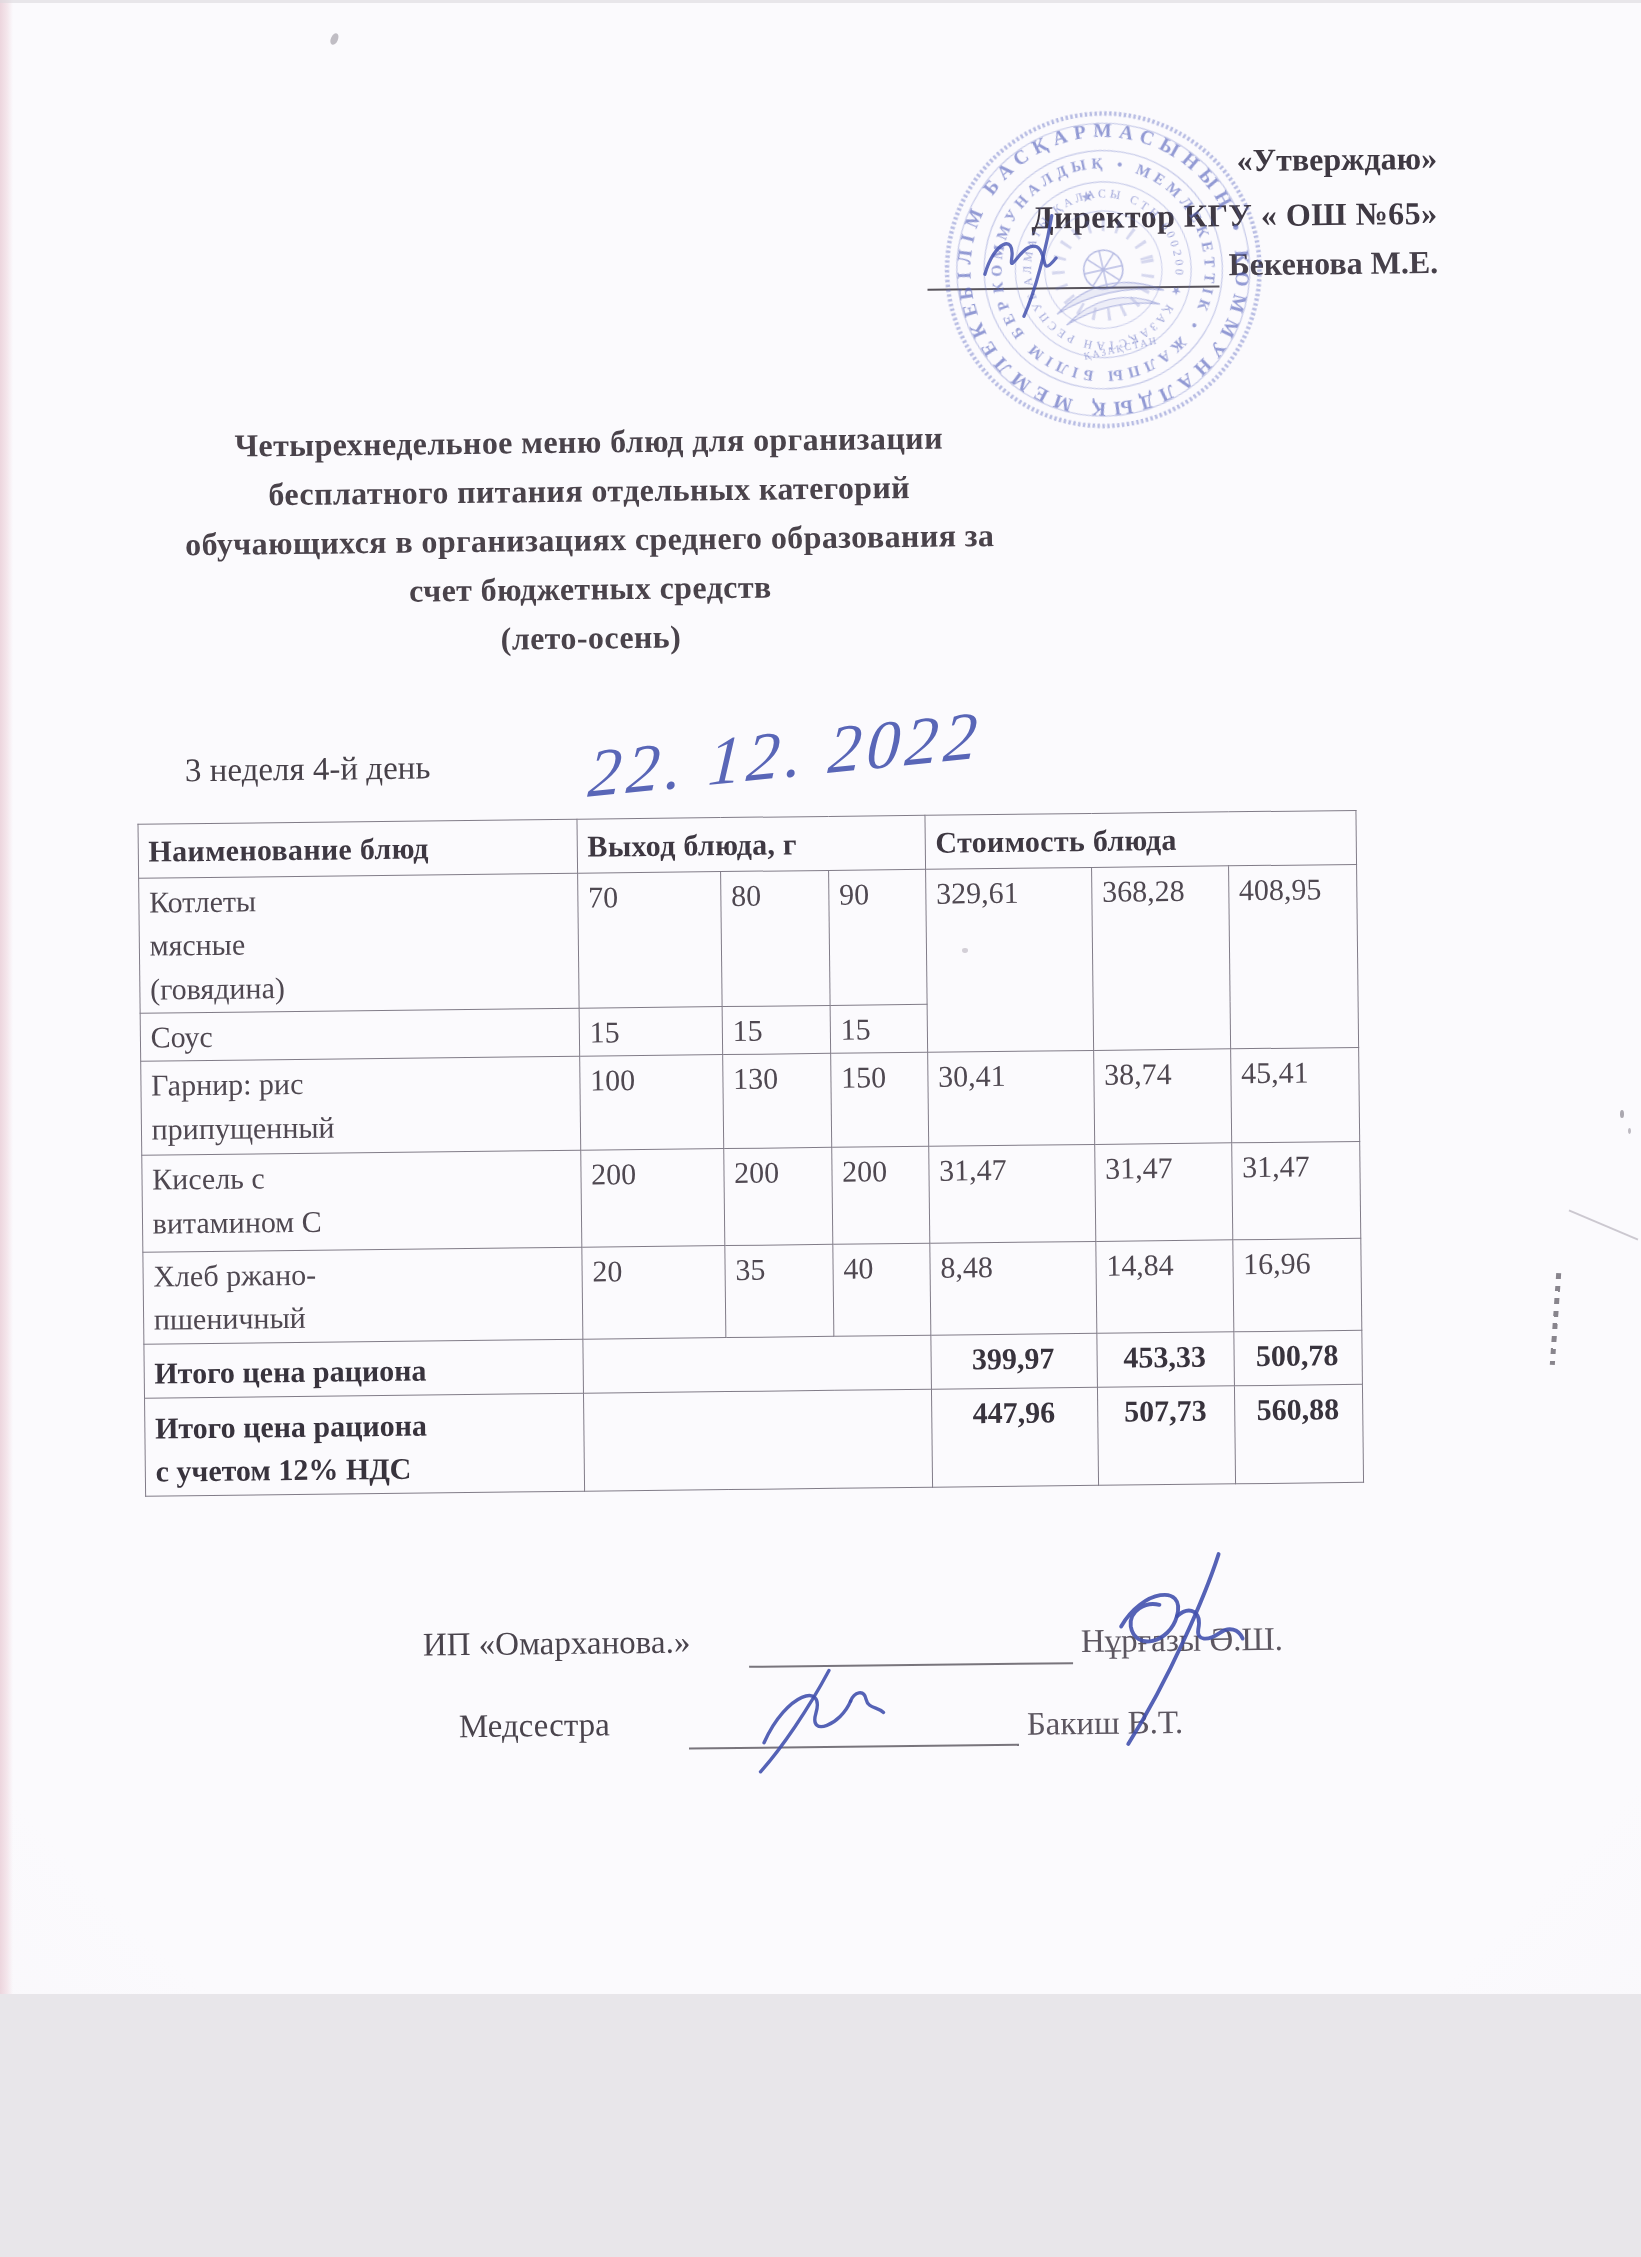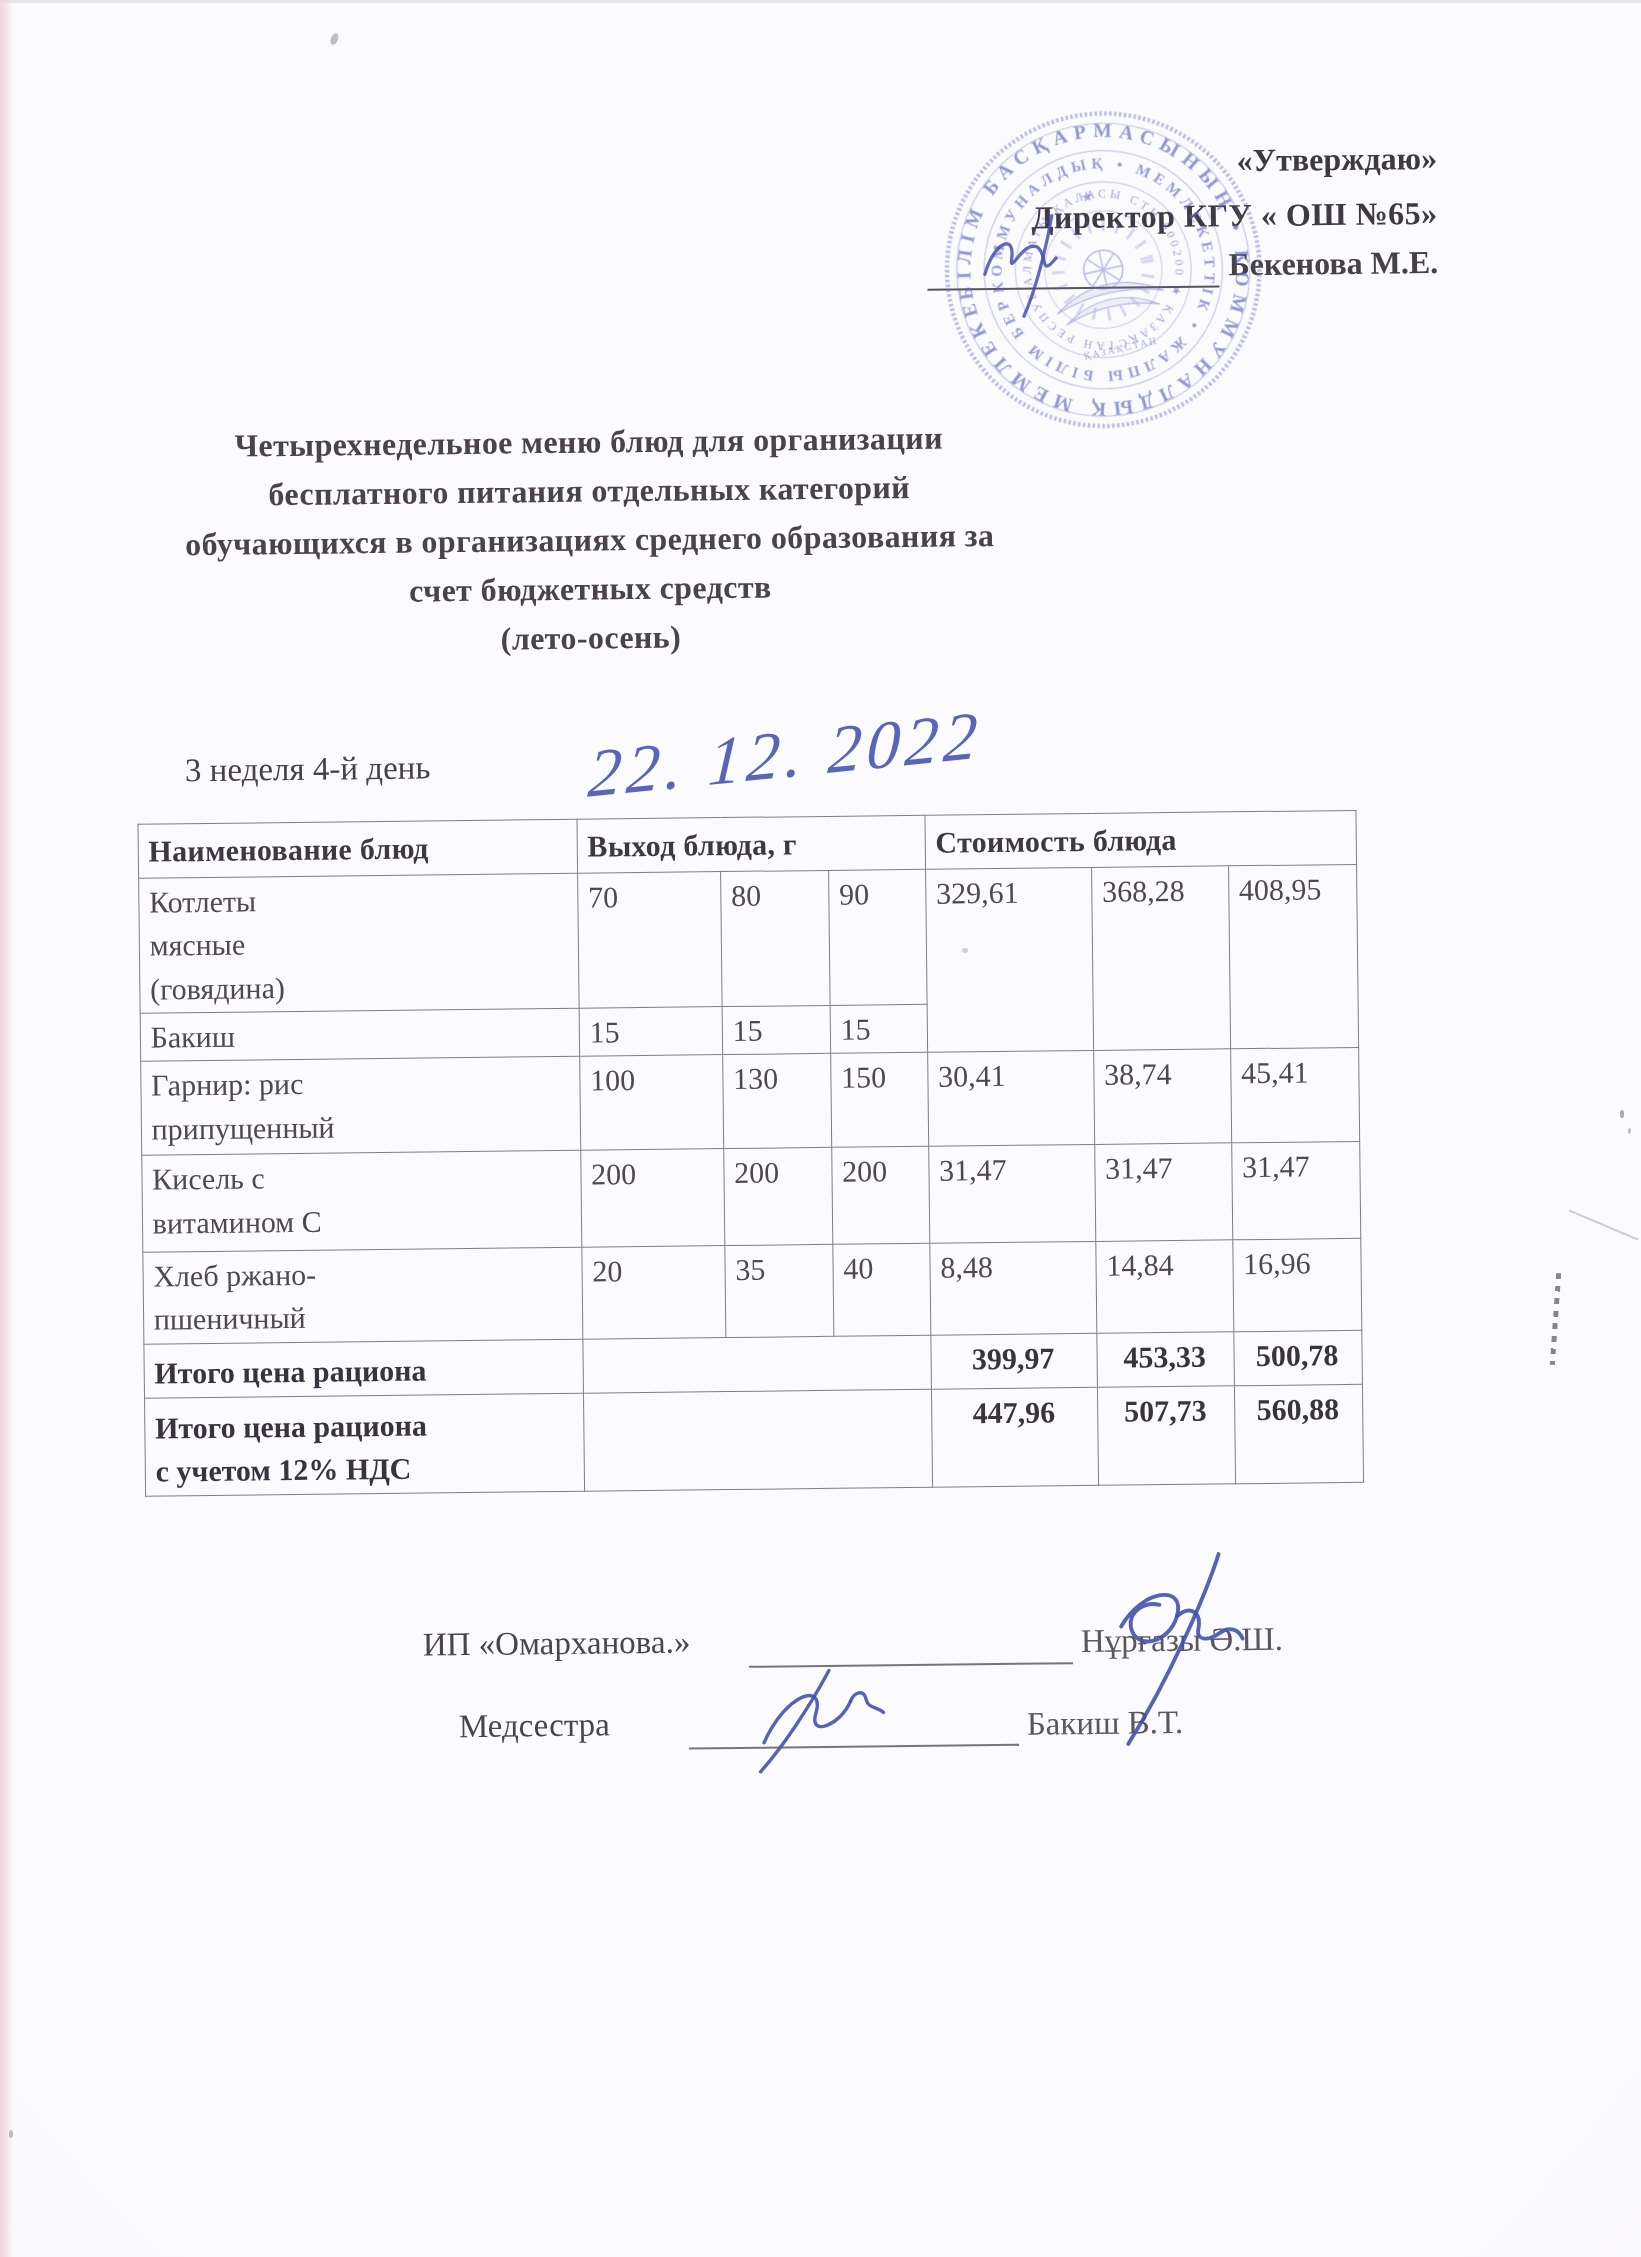--- a/index.html
+++ b/index.html
@@ -1,17 +1,17 @@
 <!DOCTYPE html>
 <html><head>
 <meta charset="utf-8">
 <style>
   html,body{margin:0;padding:0;background:#e8e6ea;}
   .page{
-    position:relative;width:1641px;height:2257px;overflow:hidden;
+    position:relative;width:1641px;height:1994px;overflow:hidden;
     background:radial-gradient(125% 125% at 50% 42%, #fbfafd 55%, #f2eff4 100%);
     font-family:"Liberation Serif","DejaVu Serif",serif;
     color:#473f48;
   }
   .content{position:absolute;left:0;top:0;width:1641px;height:2257px;transform:rotate(-0.65deg);}
   
   .approval{position:absolute;left:999px;top:147px;width:449px;text-align:right;
     font-weight:bold;font-size:32px;color:#3f3943;line-height:1.15;}
   .approval .l1{margin-bottom:18.3px;}
   .approval .l2{margin-bottom:12.6px;letter-spacing:0.5px;}
@@ -143,21 +143,21 @@
       <tr>
         <td class="dish" style="height:93px"><span class="nm">Котлеты мясные (говядина)</span></td>
         <td class="w">70</td>
         <td class="w">80</td>
         <td class="w">90</td>
         <td class="p" rowspan="2">329,61</td>
         <td class="p" rowspan="2">368,28</td>
         <td class="p" rowspan="2">408,95</td>
       </tr>
       <tr>
-        <td class="dish" style="height:43px"><span class="nm">Бакиш</span></td>
+        <td class="dish" style="height:43px"><span class="nm">Соус</span></td>
         <td class="w">15</td>
         <td class="w">15</td>
         <td class="w">15</td>
       </tr>
       <tr>
         <td class="dish" style="height:89px"><span class="nm">Гарнир: рис припущенный</span></td>
         <td class="w">100</td>
         <td class="w">130</td>
         <td class="w">150</td>
         <td class="p">30,41</td>

